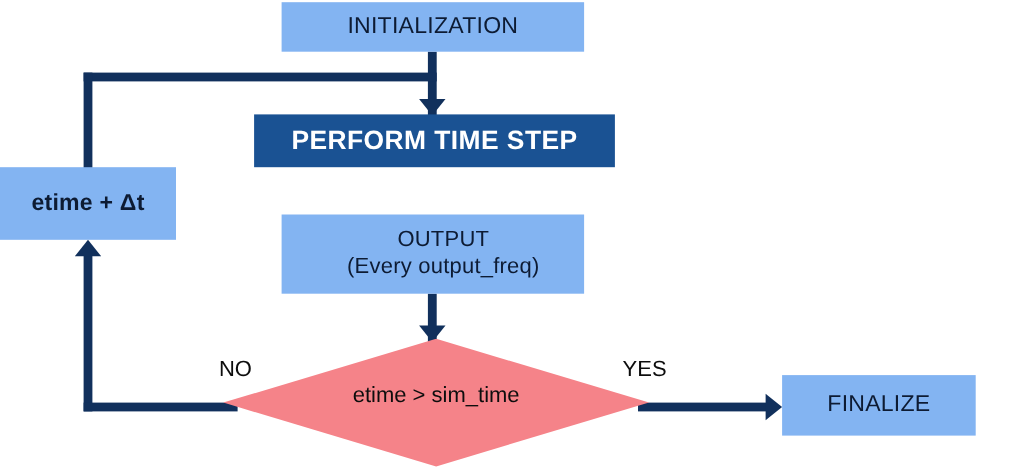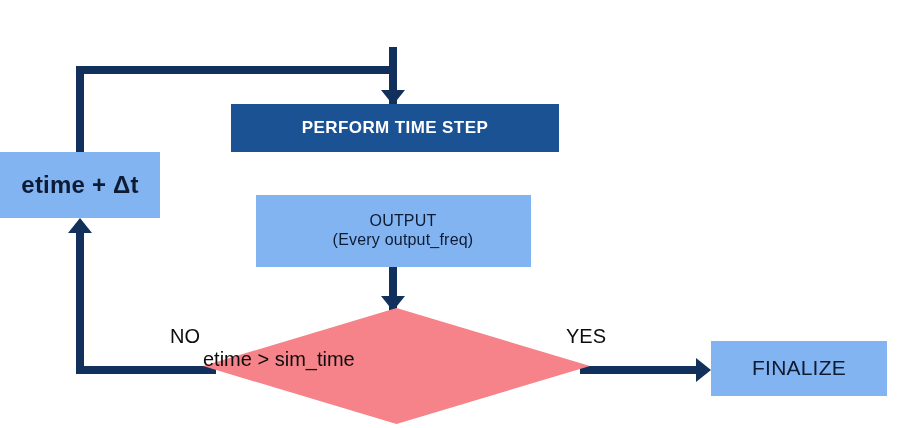--- a/index.html
+++ b/index.html
@@ -36,40 +36,40 @@
     font-weight: bold;
   }
   .node-label {
     line-height: 1.18;
     white-space: pre-line;
     letter-spacing: 0.2px;
   }
   #node-initialization { left: 256px; top: 2px; width: 275px; height: 45px; }
   #node-initialization .node-label { font-size: 21px; }
   #node-perform-time-step { left: 231px; top: 104px; width: 328px; height: 48px; }
-  #node-perform-time-step .node-label { font-size: 17px; font-weight: bold; letter-spacing: 0.4px; }
+  #node-perform-time-step .node-label { font-size: 24px; font-weight: bold; letter-spacing: 0.4px; }
   #node-output { left: 256px; top: 195px; width: 275px; height: 72px; }
-  #node-output .node-label { font-size: 16px; margin-left: 19px; }
+  #node-output .node-label { font-size: 20px; margin-left: 19px; }
   #node-etime { left: 0px; top: 152px; width: 160px; height: 66px; }
-  #node-etime .node-label { font-size: 24px; font-weight: bold; }
+  #node-etime .node-label { font-size: 21px; font-weight: bold; }
   #node-finalize { left: 711px; top: 341px; width: 176px; height: 55px; }
   #node-finalize .node-label { font-size: 21px; }
 
   #node-decision {
     position: absolute;
     left: 203px; top: 308px;
     width: 387px; height: 158px;
     z-index: 2;
   }
   #node-decision svg { display: block; width: 100%; height: 100%; }
   #decision-text {
     position: absolute;
     left: 203px; top: 348px;
     width: 387px;
-    text-align: left;
+    text-align: center;
     font-size: 20px;
     color: #0d0d0d;
     z-index: 4;
   }
 
   .edge {
     position: absolute;
     background: #11305c;
     z-index: 1;
   }
@@ -93,21 +93,21 @@
     border-bottom: 12px solid transparent;
     border-left: 15px solid #11305c;
   }
 
   .branch-label {
     position: absolute;
     font-size: 20px;
     color: #0d0d0d;
     z-index: 5;
   }
-  #label-no { left: 170px; top: 325px; }
+  #label-no { left: 199px; top: 325px; }
   #label-yes { left: 566px; top: 325px; text-align: right; }
 </style>
 </head>
 <body>
 
 <div id="canvas">
 
   <div class="edge" style="left:389px; top:47px; width:8px; height:72px;"></div>
   <div class="arrowhead arrow-down" style="left:381px; top:90px;"></div>
 
@@ -126,20 +126,23 @@
   <div class="edge" style="left:580px; top:366px; width:118px; height:8px;"></div>
   <div class="arrowhead arrow-right" style="left:696px; top:358px;"></div>
 
   <div id="node-decision">
     <svg viewBox="0 0 387 158" preserveAspectRatio="none">
       <polygon points="193.5,0 387,58 193.5,116 0,58" fill="#f58389"></polygon>
     </svg>
   </div>
   <div id="decision-text">etime &gt; sim_time</div>
 
+  <div class="node node-light" id="node-initialization">
+    <span class="node-label">INITIALIZATION</span>
+  </div>
 
   <div class="node node-dark" id="node-perform-time-step">
     <span class="node-label">PERFORM TIME STEP</span>
   </div>
 
   <div class="node node-light" id="node-output">
     <span class="node-label">OUTPUT
 (Every output_freq)</span>
   </div>
 

